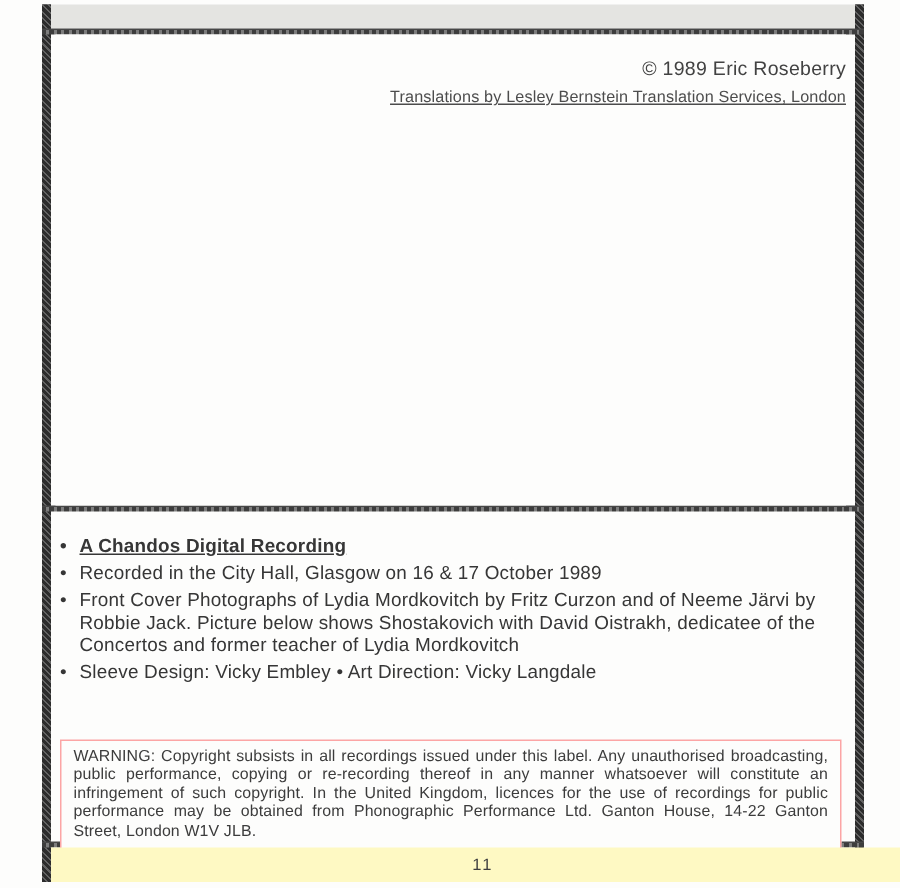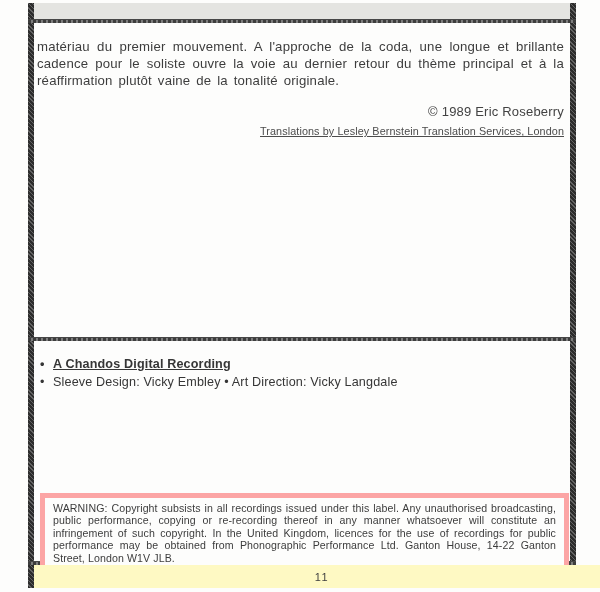--- a/index.html
+++ b/index.html
@@ -57,21 +57,21 @@
     position:relative;padding-left:13px;margin:0 0 2.5px 0;
     font-size:12.6px;line-height:15.3px;letter-spacing:.15px;
   }
   .credits li::before{
     content:"\2022";position:absolute;left:0;top:0;
   }
   .credits li.bold{font-weight:bold;text-decoration:underline;}
   
   .warning-box{
     position:absolute;left:40px;top:493px;width:503px;
-    border:5px solid #fca5a5;background:#fdfdfc;
+    border:1px solid #fca5a5;background:#fdfdfc;
     padding:4px 8px 6px 8px;
   }
   .warning-text{
     margin:0;font-size:10.6px;line-height:12.4px;color:#3c3c3c;
     text-align:justify;letter-spacing:.1px;
   }
   
   .page-number{
     font-size:11px;color:#3f3f3f;letter-spacing:1.5px;
   }
@@ -82,27 +82,28 @@
 <div class="canvas">
 
   <div class="top-strip"></div>
   <div class="vbar left"></div>
   <div class="vbar right"></div>
   <div class="hrule top"></div>
   <div class="hrule mid"></div>
   <div class="hrule bottom"></div>
 
   <section class="upper">
-    <p class="fr-paragraph">matériau du premier mouvement. A l'approche de la coda, une longue et brillante cadence pour le soliste ouvre la voie au dernier retour du thème principal et à la réaffirmation plutôt vaine de la tonalité originale.</p>
     <div class="copyright-line">© 1989 Eric Roseberry</div>
     <div class="translations-line">Translations by Lesley Bernstein Translation Services, London</div>
   </section>
 
   <ul class="credits">
     <li class="bold">A Chandos Digital Recording</li>
+    <li>Recorded in the City Hall, Glasgow on 16 &amp; 17 October 1989</li>
+    <li>Front Cover Photographs of Lydia Mordkovitch by Fritz Curzon and of Neeme Järvi by Robbie Jack. Picture below shows Shostakovich with David Oistrakh, dedicatee of the Concertos and former teacher of Lydia Mordkovitch</li>
     <li>Sleeve Design: Vicky Embley  •  Art Direction: Vicky Langdale</li>
   </ul>
 
   <div class="warning-box">
     <p class="warning-text">WARNING: Copyright subsists in all recordings issued under this label. Any unauthorised broadcasting, public performance, copying or re-recording thereof in any manner whatsoever will constitute an infringement of such copyright. In the United Kingdom, licences for the use of recordings for public performance may be obtained from Phonographic Performance Ltd. Ganton House, 14-22 Ganton Street, London W1V JLB.</p>
   </div>
 
   <div class="bottom-strip">
     <span class="page-number">11</span>
   </div>

